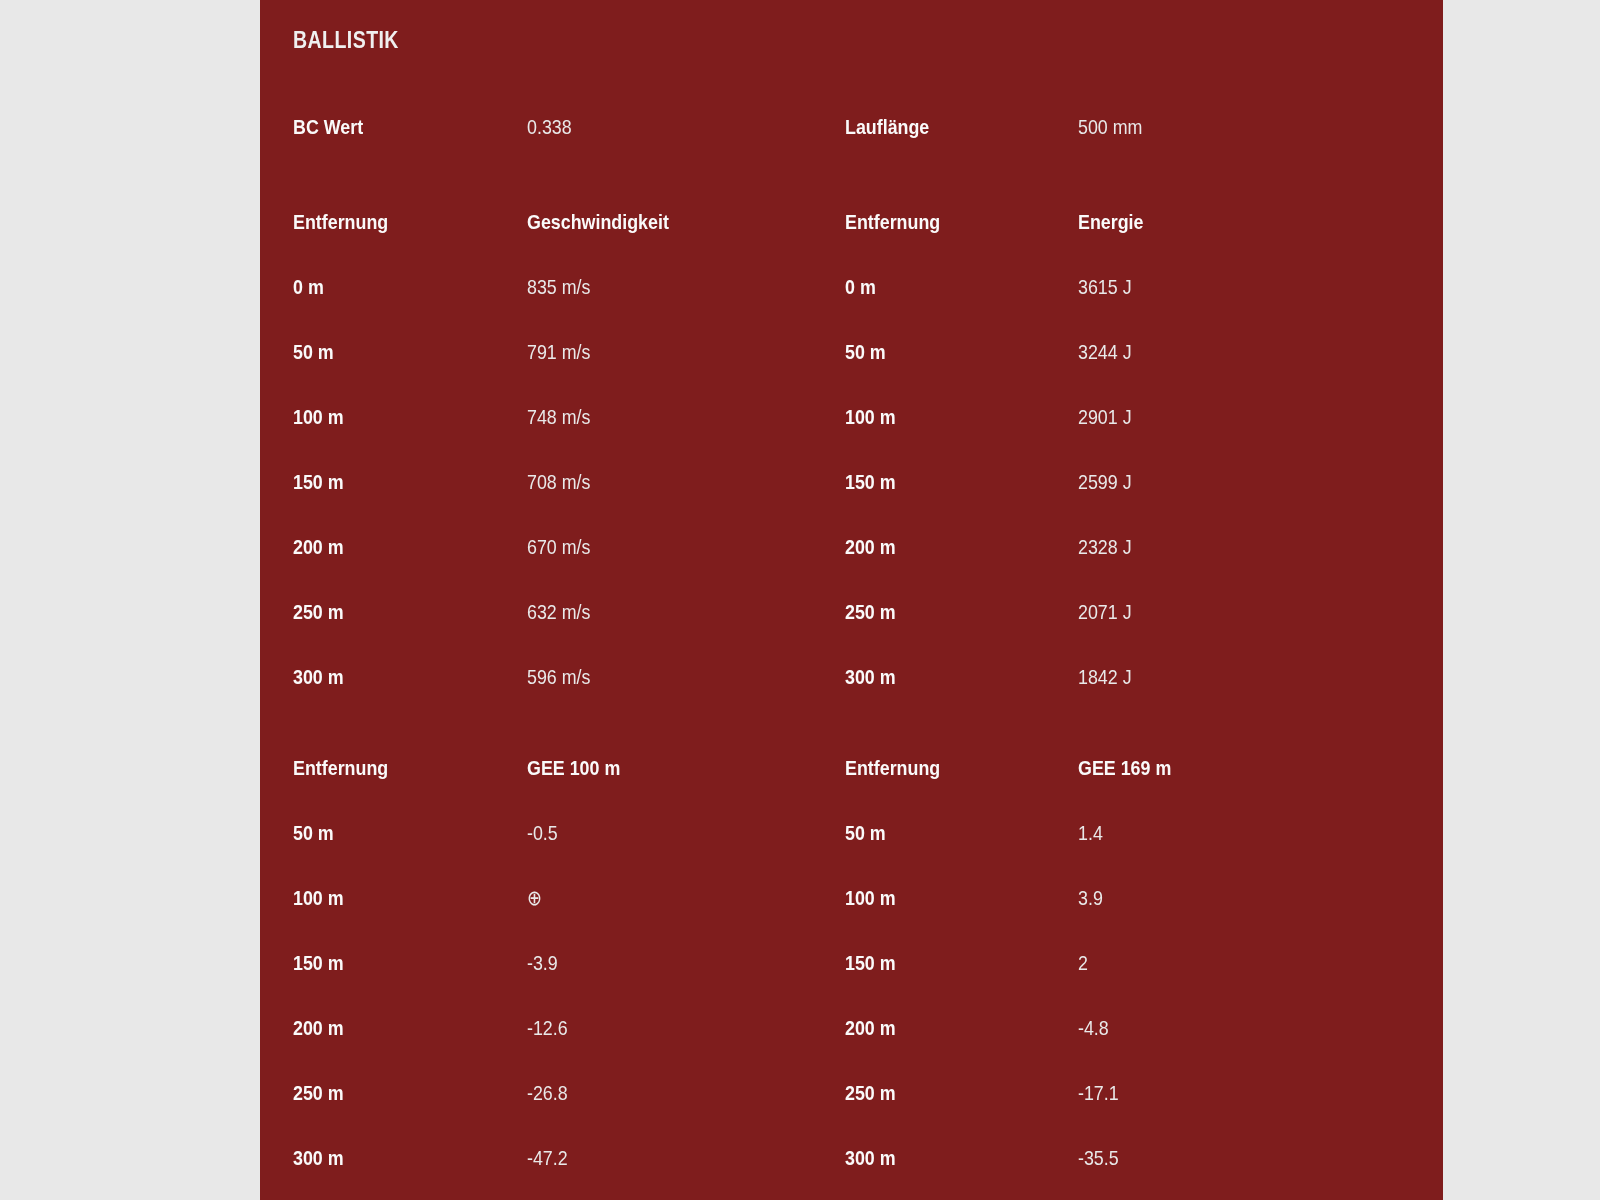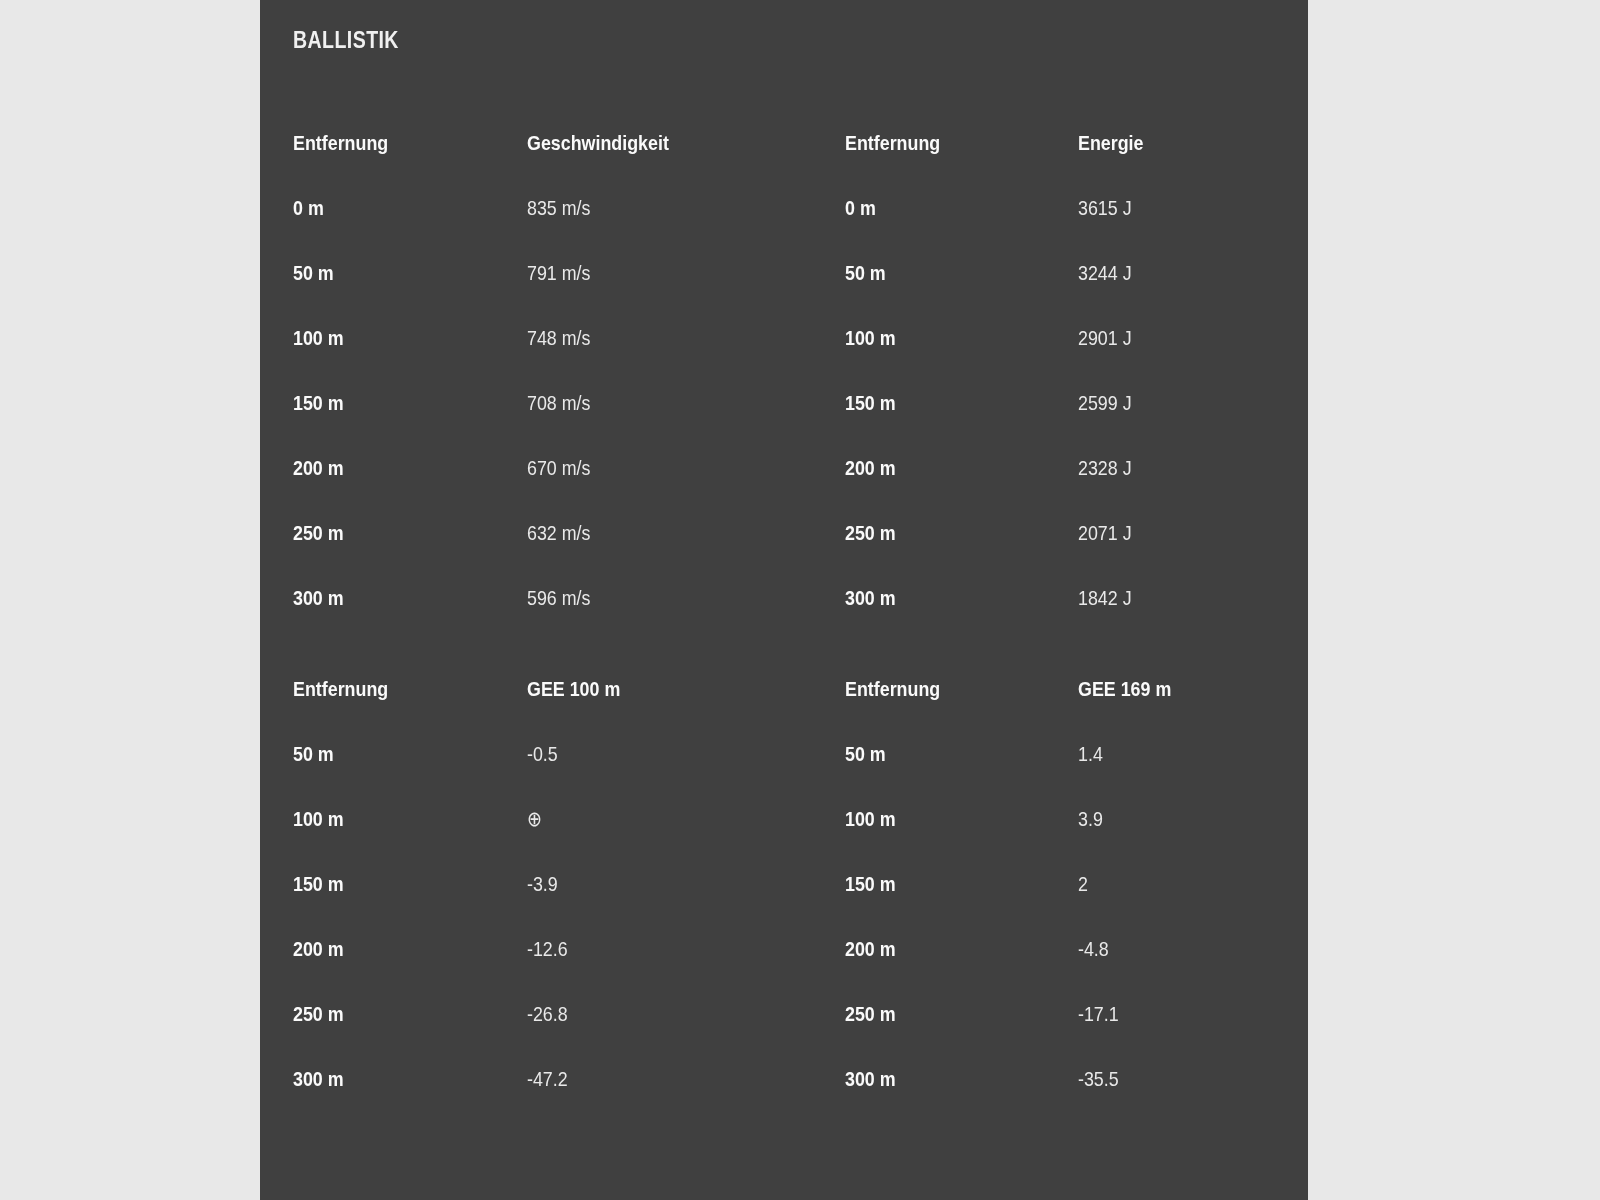--- a/index.html
+++ b/index.html
@@ -5,22 +5,22 @@
   * { margin: 0; padding: 0; box-sizing: border-box; }
   html, body {
     width: 1600px; height: 1200px;
     background: #e8e8e8;
     font-family: "Liberation Sans", "DejaVu Sans", sans-serif;
     overflow: hidden;
   }
   .panel {
     position: absolute;
     left: 260px; top: 0;
-    width: 1048px; height: 1200px;
-    background: #404040;
+    width: 1183px; height: 1200px;
+    background: #7f1d1d;
     padding: 0 0 0 33px;
     color: #f5f5f5;
   }
   .title-row {
     height: 80px;
     display: flex;
     align-items: center;
   }
   .page-title {
     font-size: 23px;
@@ -58,20 +58,26 @@
 </style>
 </head>
 <body>
 
 <div class="panel">
 
   <div class="title-row">
     <span class="page-title">BALLISTIK</span>
   </div>
 
+  <div class="grid-row info-row">
+    <div class="cell label">BC Wert</div>
+    <div class="cell value">0.338</div>
+    <div class="cell label">Lauflänge</div>
+    <div class="cell value">500 mm</div>
+  </div>
 
   <div class="table-block-a">
     <div class="grid-row">
       <div class="cell header">Entfernung</div>
       <div class="cell header">Geschwindigkeit</div>
       <div class="cell header">Entfernung</div>
       <div class="cell header">Energie</div>
     </div>
     <div class="grid-row">
       <div class="cell label">0 m</div>

